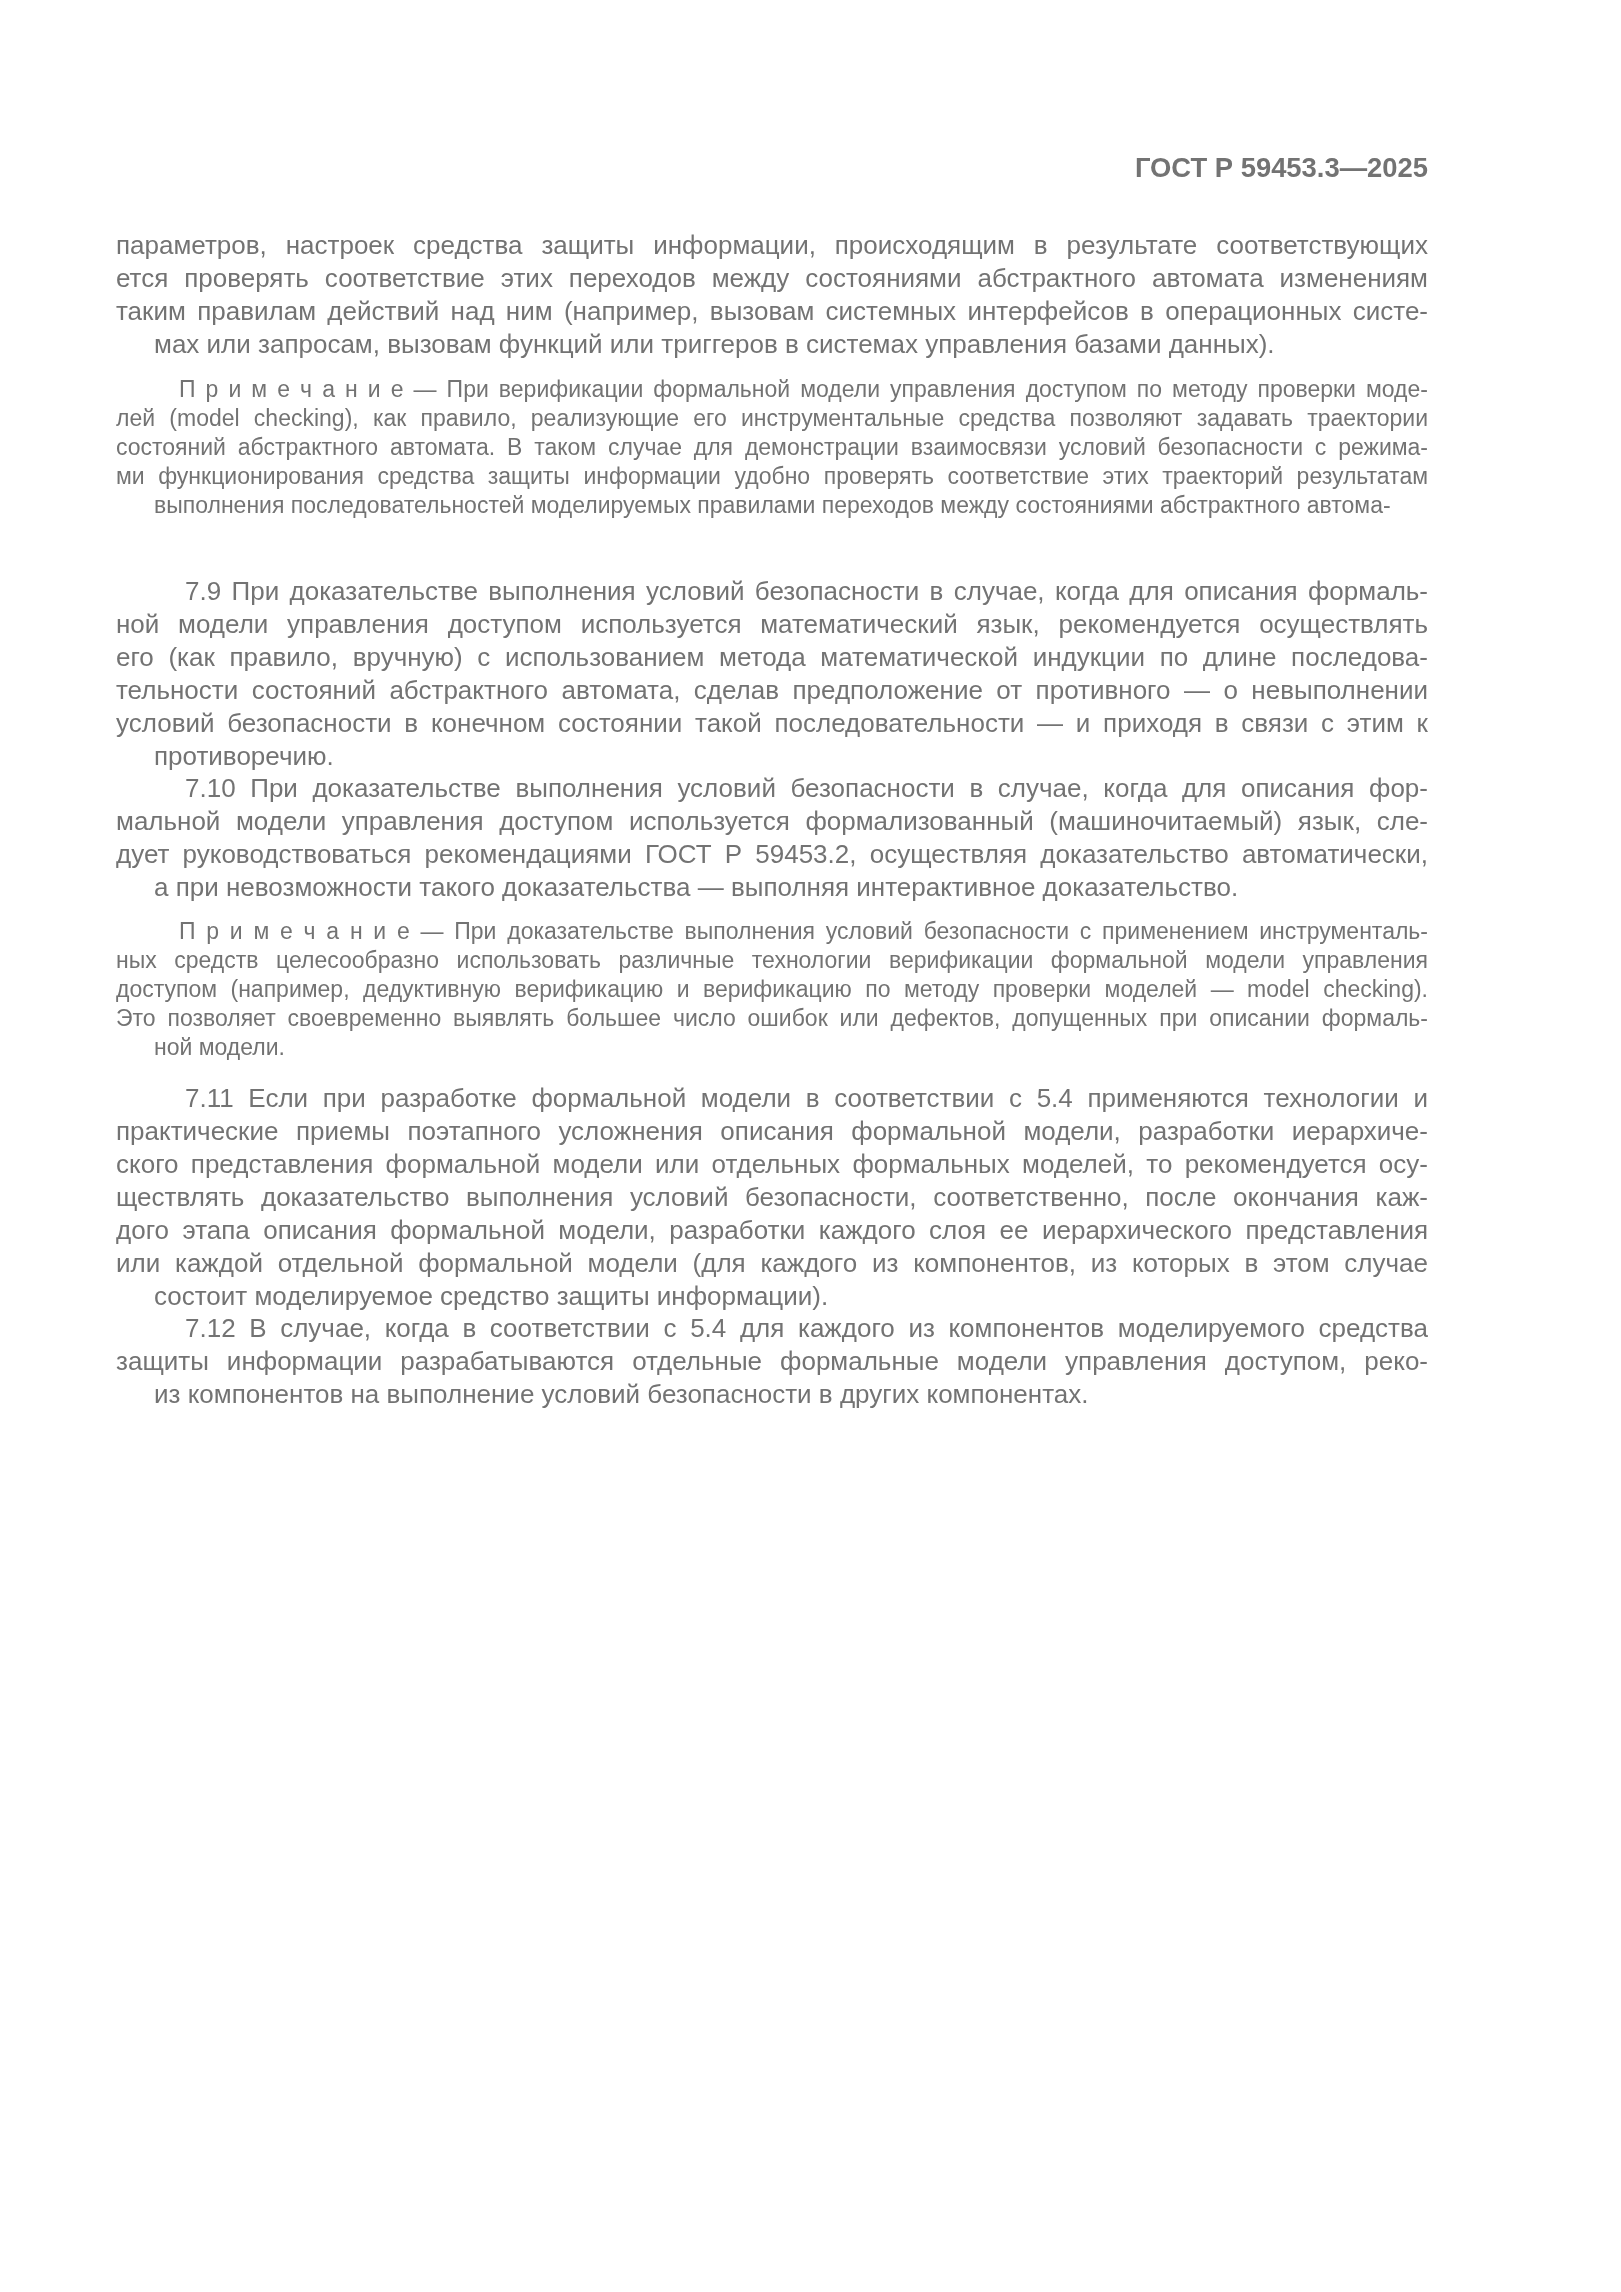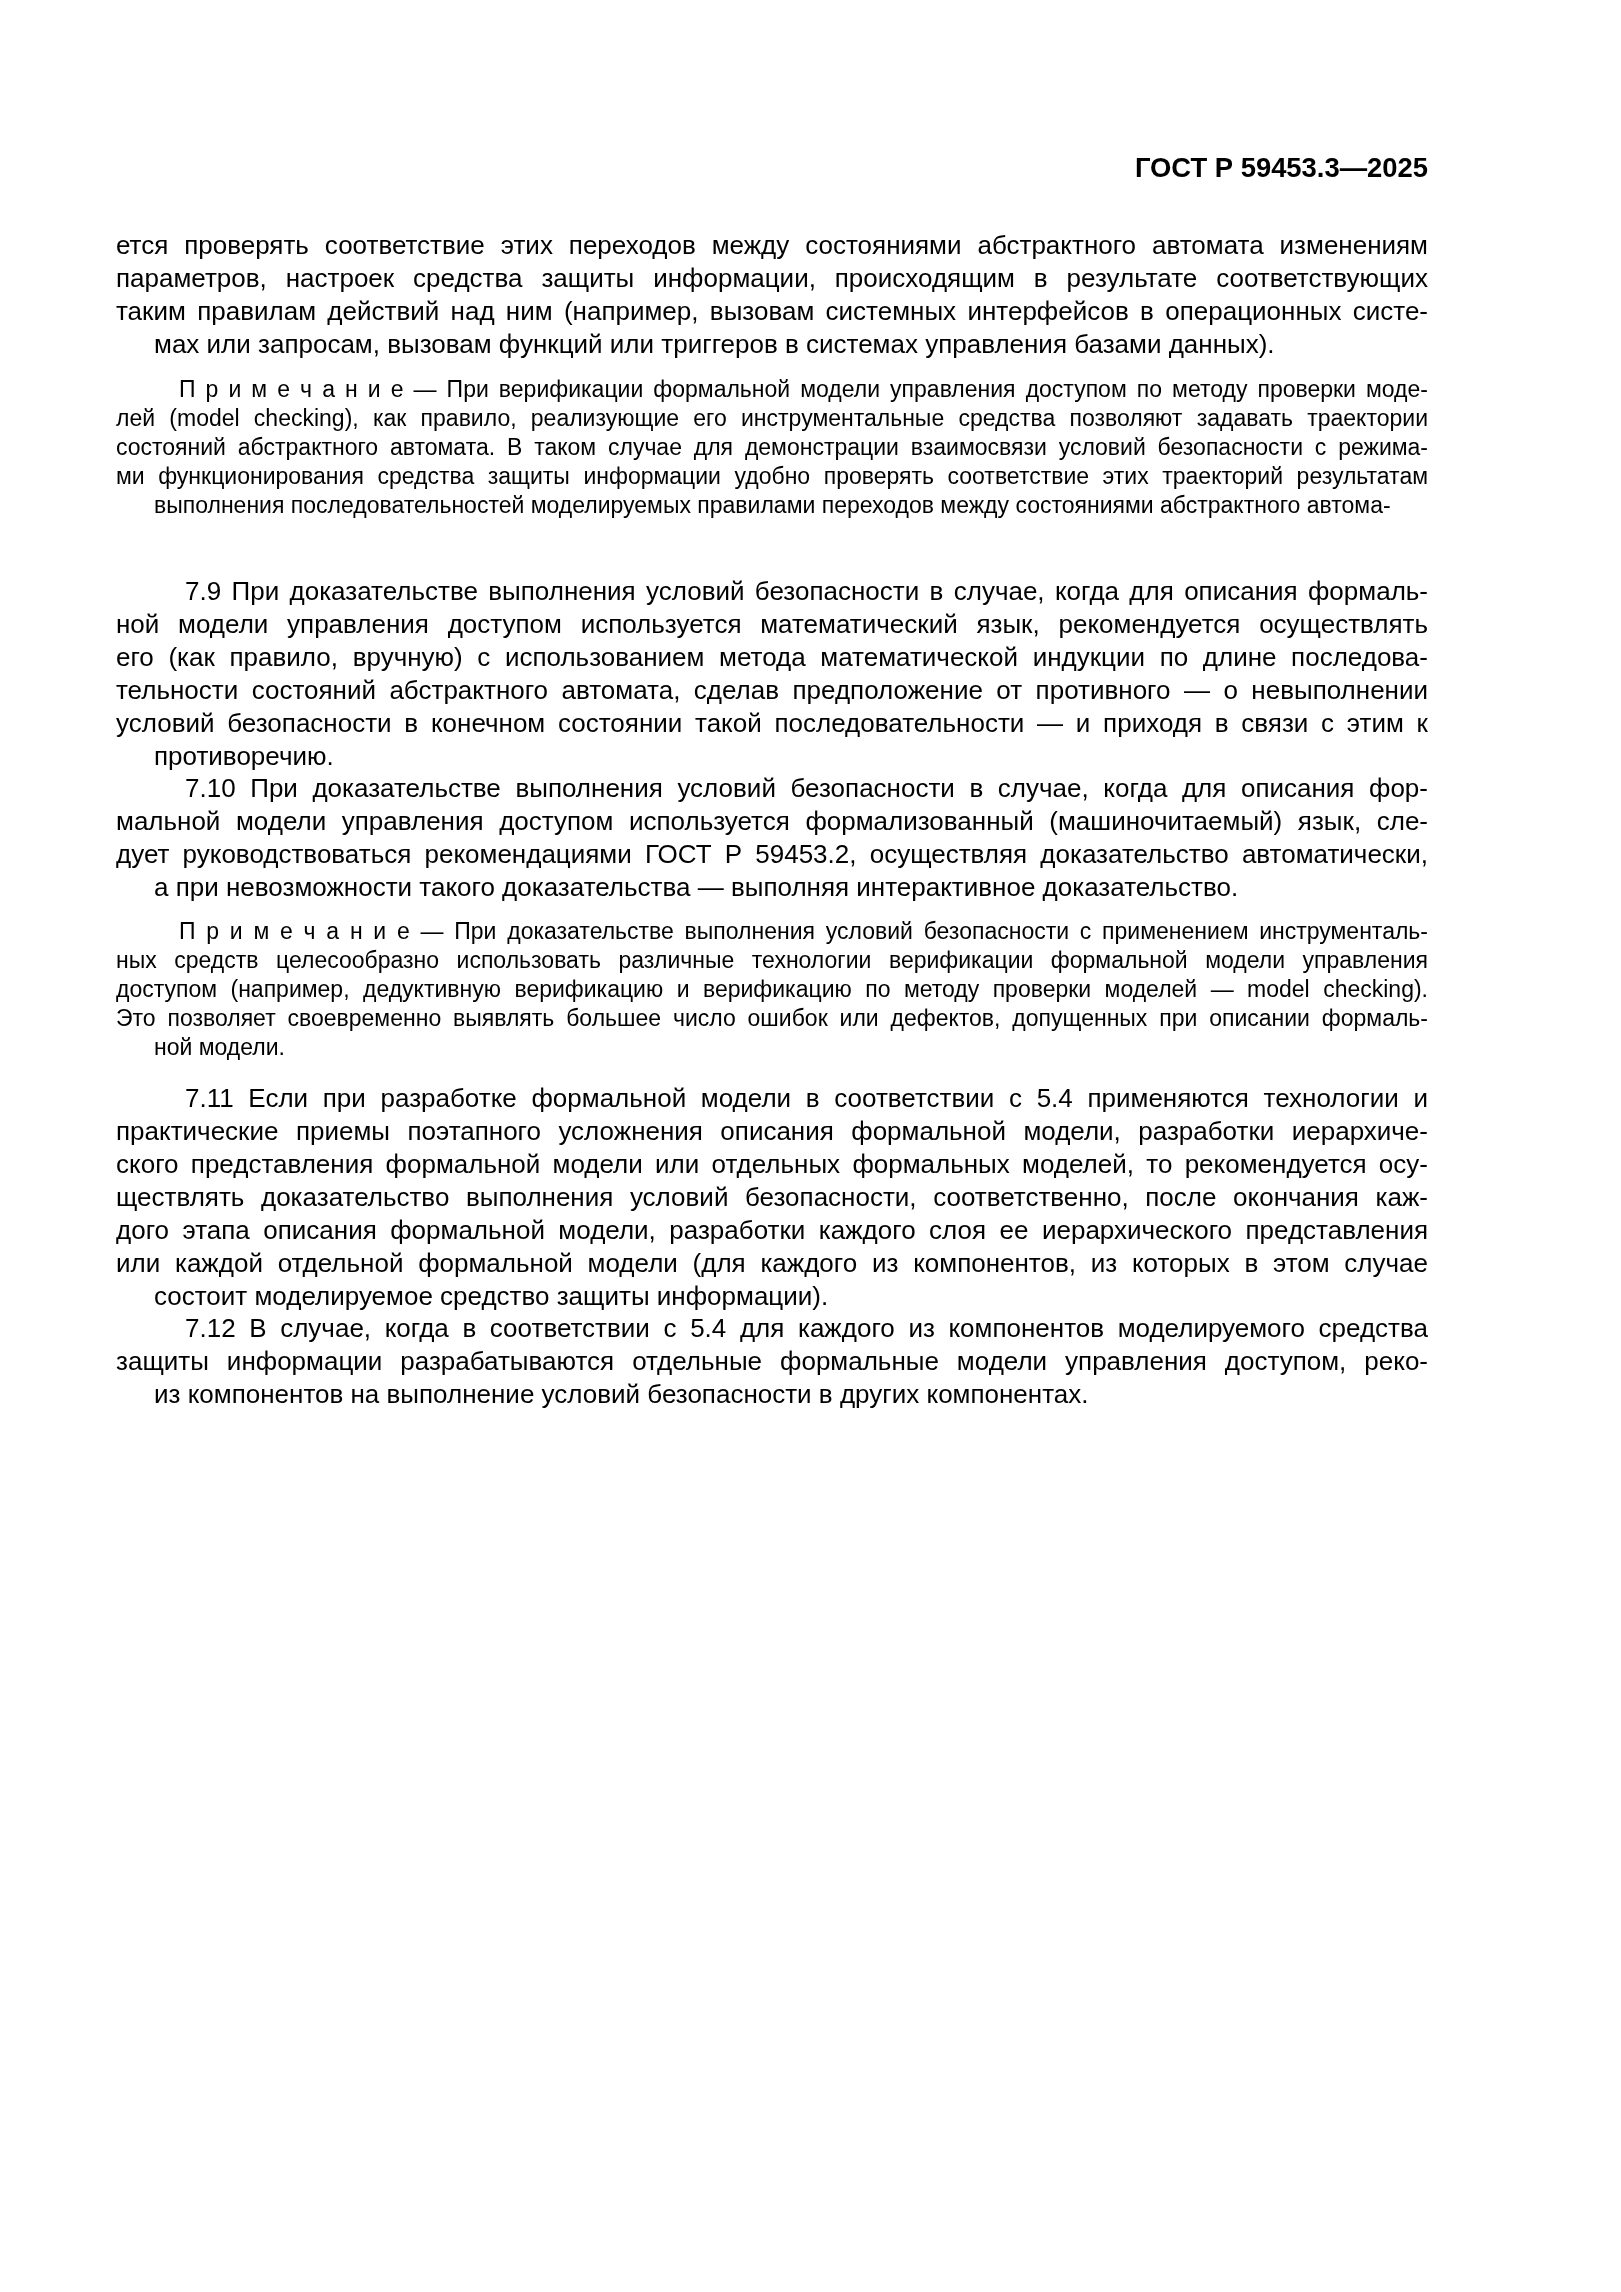--- a/index.html
+++ b/index.html
@@ -2,21 +2,21 @@
 <html lang="ru"><head>
 <meta charset="utf-8">
 <style>
   * { margin: 0; padding: 0; box-sizing: border-box; }
   html, body { background: #ffffff; }
   .page {
     position: relative;
     width: 1621px;
     height: 1878px;
     background: #ffffff;
-    color: #000000;
+    color: #737373;
     font-family: "Liberation Sans", sans-serif;
     overflow: hidden;
   }
   .block {
     position: absolute;
     left: 116px;
     width: 1312px;
   }
   .doc-header {
     top: 153px;
@@ -51,22 +51,22 @@
   }
 </style>
 </head>
 <body>
 
 <div class="page">
 
   <div class="block doc-header">ГОСТ Р 59453.3—2025</div>
 
   <div class="block body-para" style="top: 229px;">
+      <div class="line">параметров, настроек средства защиты информации, происходящим в результате соответствующих</div>
       <div class="line">ется проверять соответствие этих переходов между состояниями абстрактного автомата изменениям</div>
-      <div class="line">параметров, настроек средства защиты информации, происходящим в результате соответствующих</div>
       <div class="line">таким правилам действий над ним (например, вызовам системных интерфейсов в операционных систе-</div>
       <div class="line">мах или запросам, вызовам функций или триггеров в системах управления базами данных).</div>
     </div>
 
   <div class="block note-para indent" style="top: 375px;">
       <div class="line">П р и м е ч а н и е  — При верификации формальной модели управления доступом по методу проверки моде-</div>
       <div class="line">лей (model checking), как правило, реализующие его инструментальные средства позволяют задавать траектории</div>
       <div class="line">состояний абстрактного автомата. В таком случае для демонстрации взаимосвязи условий безопасности с режима-</div>
       <div class="line">ми функционирования средства защиты информации удобно проверять соответствие этих траекторий результатам</div>
       <div class="line">выполнения последовательностей моделируемых правилами переходов между состояниями абстрактного автома-</div>

